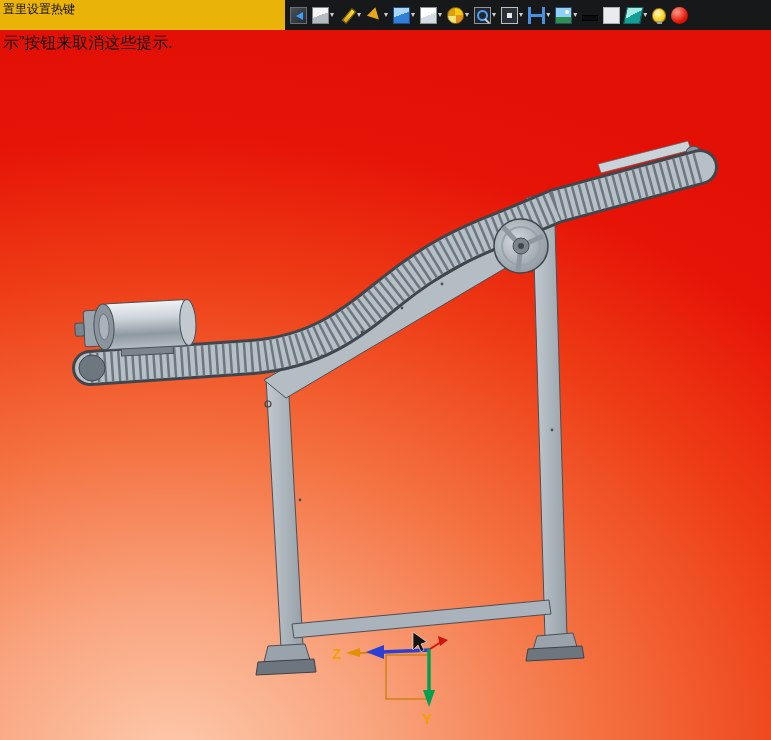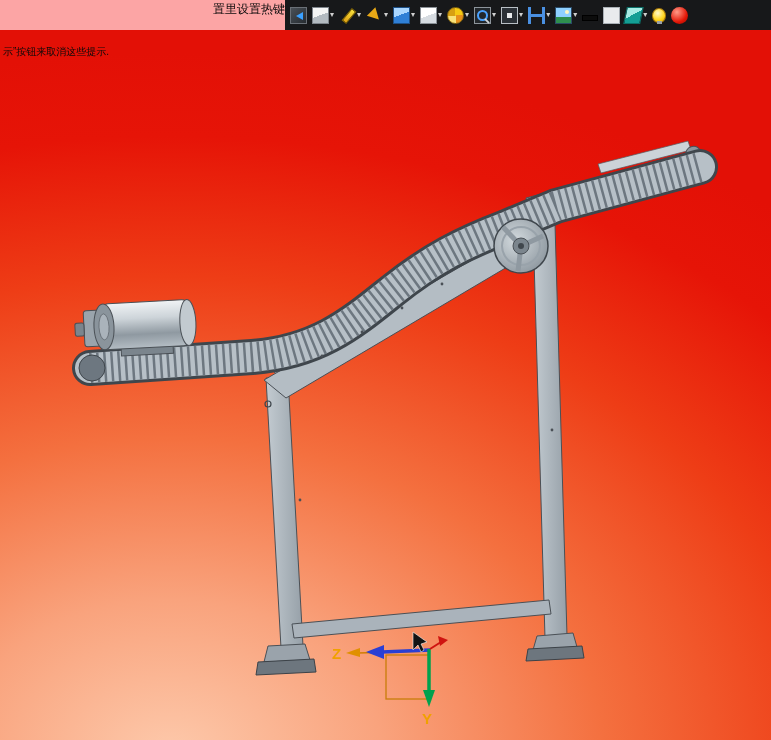--- a/index.html
+++ b/index.html
@@ -10,32 +10,32 @@
   
   .viewport{
     position:absolute;inset:0;
     background:
       radial-gradient(125% 95% at 22% 102%,
         #fdc9ab 0%, #f9a37d 22%, #f4703f 45%,
         #ee3d16 68%, #e61407 88%, #e31006 100%);
   }
   .viewport svg{position:absolute;left:0;top:0;}
   .hint-line2{
-    position:absolute;left:3px;top:45px;
-    font-size:10px;line-height:14px;color:#0a0a0a;
+    position:absolute;left:3px;top:36px;
+    font-size:16px;line-height:14px;color:#0a0a0a;
     white-space:nowrap;
   }
   
   .toolbar{
     position:absolute;left:0;top:0;width:771px;height:30px;
     display:flex;z-index:5;
   }
   .toolbar-left{
-    width:285px;height:30px;background:#fca5a5;
-    box-sizing:border-box;padding:2px 0 0 3px;text-align:right;
+    width:285px;height:30px;background:#eab308;
+    box-sizing:border-box;padding:2px 0 0 3px;
   }
   .hint-line1{font-size:12px;line-height:14px;color:#0a0a0a;white-space:nowrap;}
   .toolbar-right{
     flex:1;height:30px;background:#17181a;
     display:flex;align-items:center;gap:3px;
     padding:0 4px;box-sizing:border-box;overflow:hidden;
   }
   .tool{display:flex;align-items:center;gap:1px;padding:1px;flex:0 0 auto;cursor:default;}
   .caret{color:#cfcfcf;font-size:8px;line-height:8px;}
   .ic{width:17px;height:17px;position:relative;display:inline-block;box-sizing:border-box;}

